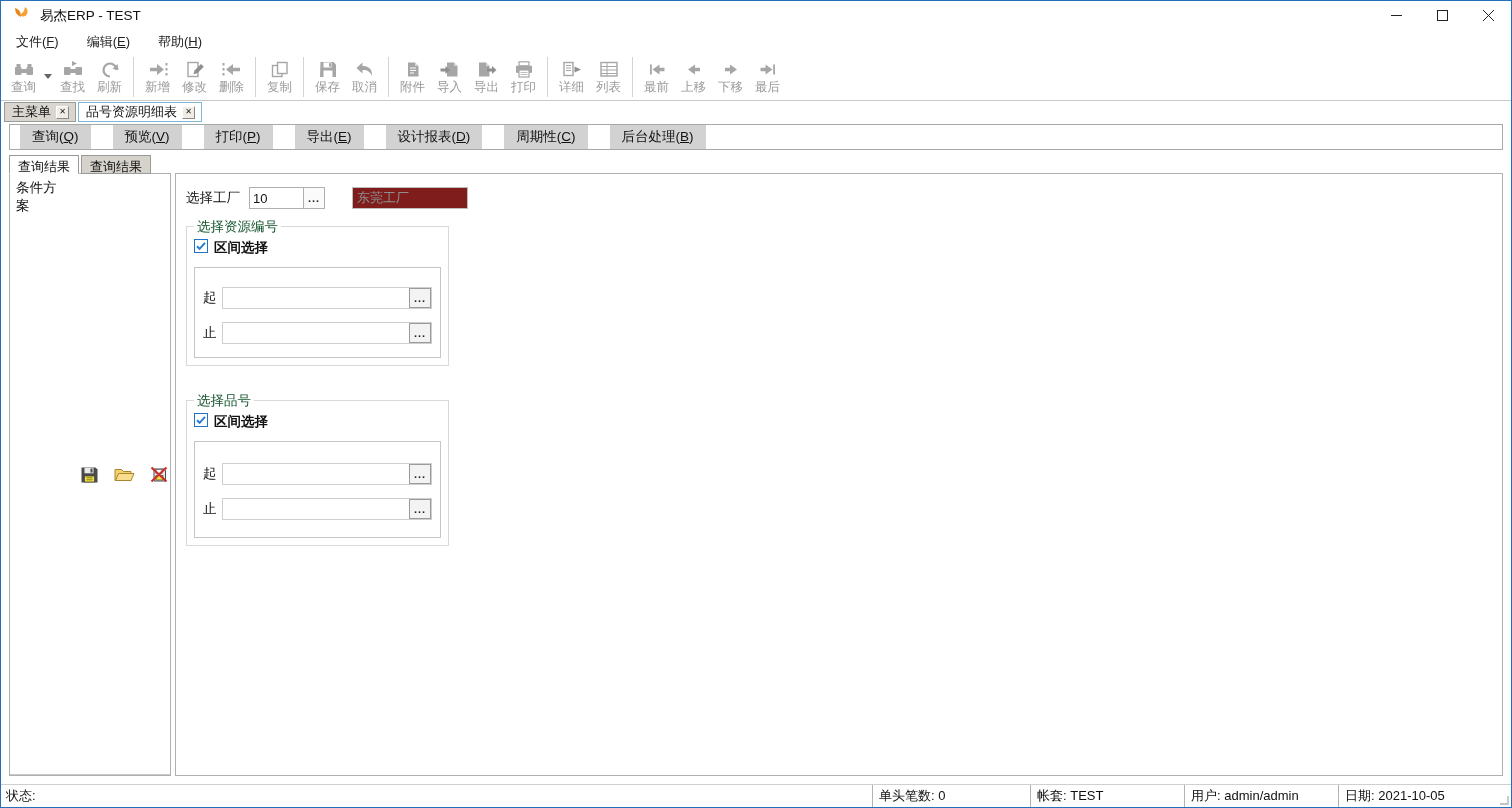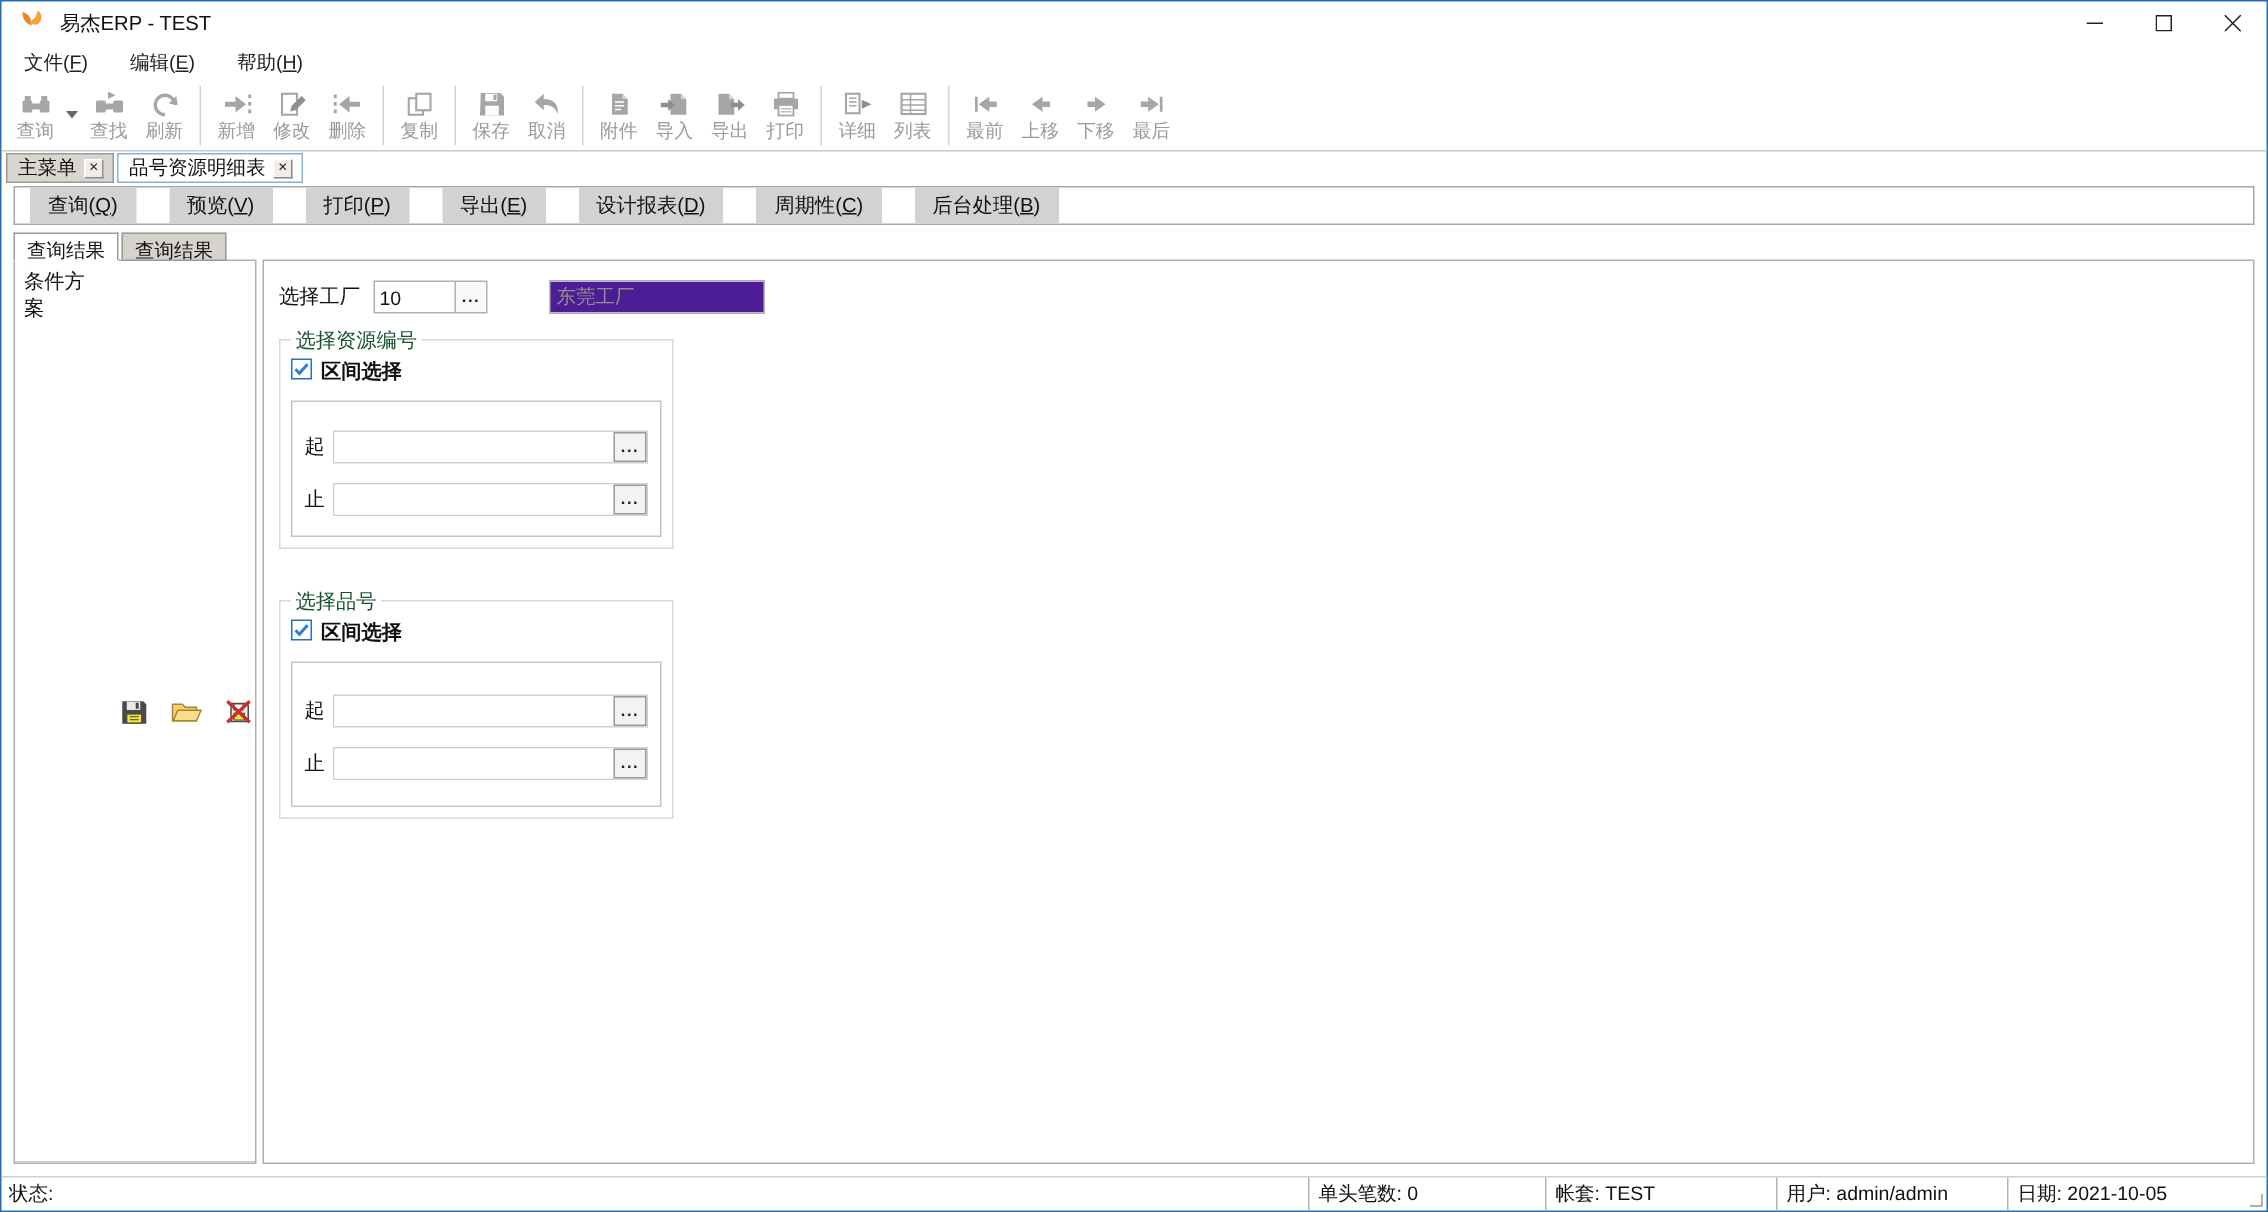--- a/index.html
+++ b/index.html
@@ -49,21 +49,21 @@
   .lp-icons { display:flex; align-items:center; gap:13px; padding:7px 0 6px 13px; border-bottom:1px solid #c9c9c9; }
   .lp-icon { width:22px; height:20px; display:flex; align-items:center; justify-content:center; }
   .main-panel { flex:1; border:1px solid #b0b0b0; background:#fff; margin-left:4px; padding:13px 10px; overflow:hidden; }
 
   
   .factory-row { display:flex; align-items:center; }
   .form-label { font-size:13.5px; color:#111; }
   .combo { display:flex; width:76px; height:22px; border:1px solid #b0b0b0; margin-left:9px; background:#fff; }
   .combo input { flex:1; min-width:0; border:none; outline:none; font-size:13px; font-family:inherit; padding:0 3px; color:#111; }
   .browse-btn { width:21px; background:#fafafa; border:none; border-left:1px solid #b0b0b0; font-size:11px; font-weight:bold; color:#222; letter-spacing:1px; line-height:1; font-family:inherit; }
-  .readonly-field { width:144px; height:22px; margin-left:41px; border:1px solid #bdbdbd; background:#4c1d95; color:#8f8f8f; font-size:13px; font-family:inherit; padding:0 4px; }
+  .readonly-field { width:116px; height:22px; margin-left:27px; border:1px solid #bdbdbd; background:#7f1d1d; color:#8f8f8f; font-size:13px; font-family:inherit; padding:0 4px; }
 
   .group-box { width:263px; border:1px solid #d9d9d9; position:relative; margin-top:17px; padding:12px 7px 7px 7px; }
   .group-box.second { margin-top:34px; }
   .group-title { position:absolute; top:-9px; left:7px; background:#fff; padding:0 3px; font-size:13.5px; color:#14532d; }
   .cb-row { display:flex; align-items:flex-start; gap:6px;font-weight:bold; }
   .checkbox { width:14px; height:14px; border:1px solid #2073c8; background:#fff; display:flex; align-items:center; justify-content:center; }
   .cb-label { font-size:13.5px; color:#111; }
   .inner-box { border:1px solid #c5c5c5; margin-top:10px; padding:19px 8px 13px 8px; }
   .inner-box.tall { padding:21px 8px 17px 8px; }
   .range-row { display:flex; align-items:center; margin-bottom:13px; }

